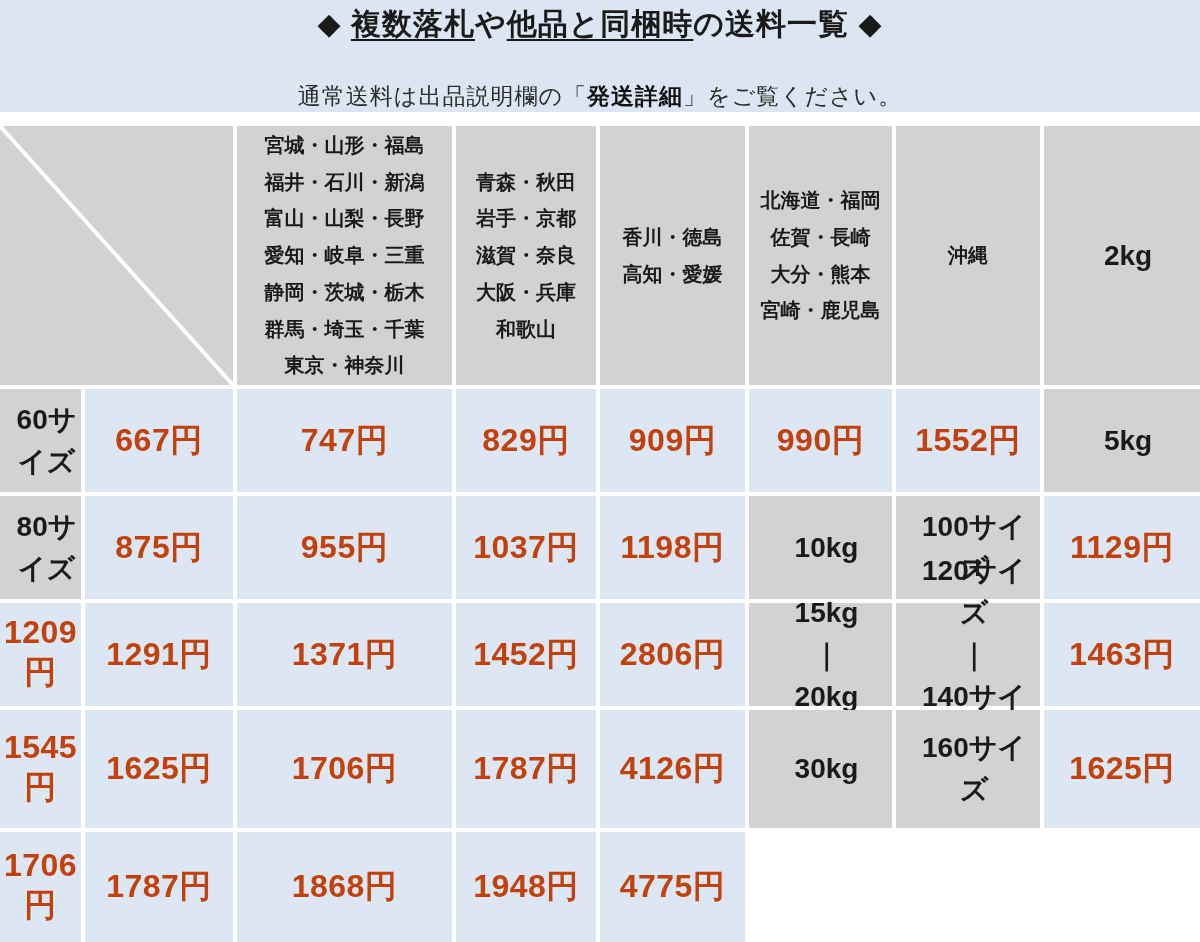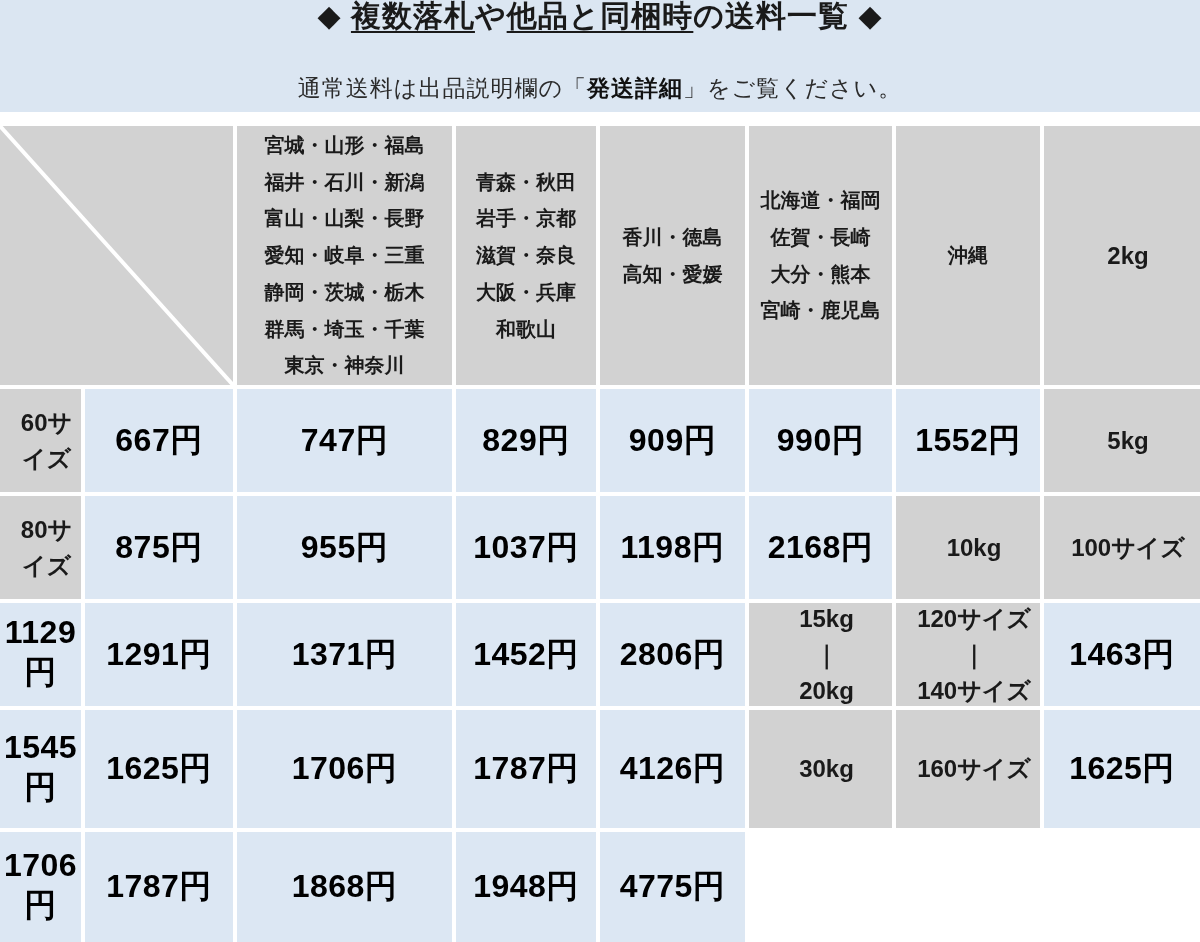--- a/index.html
+++ b/index.html
@@ -17,34 +17,34 @@
     width: 1200px;
     height: 112px;
     background: #dbe6f2;
     display: flex;
     flex-direction: column;
     align-items: center;
     justify-content: center;
     gap: 15px;
   }
   .title {
-    margin: 8px;
+    margin: 16px;
     font-size: 30px;
     font-weight: bold;
     letter-spacing: 1px;
     line-height: 1.15;
     white-space: nowrap;
   }
   .title .u {
     text-decoration: underline;
     text-decoration-thickness: 2px;
     text-underline-offset: 5px;
   }
   .subtitle {
-    margin: 17px;
+    margin: 9px;
     font-size: 23px;
     font-weight: normal;
     color: #2b2b2b;
     letter-spacing: 1px;
     white-space: nowrap;
   }
   .subtitle strong { font-weight: bold; color: #111; }
 
   
   .grid {
@@ -72,31 +72,31 @@
   }
   .diag-cell svg { position: absolute; inset: 0; width: 100%; height: 100%; display: block; }
 
   .region {
     font-size: 20px;
     font-weight: bold;
     line-height: 1.84;
     white-space: pre-line;
   }
   .weight, .size {
-    font-size: 24px;
+    font-size: 28px;
     font-weight: bold;
     white-space: pre-line;
     line-height: 1.5;
     padding-left: 12px;
   }
   .price {
     font-size: 32px;
     font-weight: bold;
     letter-spacing: 0.5px;
-    color: #000000;
+    color: #c2410c;
   }
 </style>
 </head>
 <body>
 
 <div class="page">
 
   <header class="banner">
     <h1 class="title"><span>◆ </span><span class="u">複数落札</span><span>や</span><span class="u">他品と同梱時</span><span>の送料一覧 ◆</span></h1>
     <p class="subtitle"><span>通常送料は出品説明欄の</span><span>「</span><strong>発送詳細</strong><span>」</span><span>をご覧ください。</span></p>
@@ -137,25 +137,25 @@
     <div class="cell blue price">909円</div>
     <div class="cell blue price">990円</div>
     <div class="cell blue price">1552円</div>
 
     <div class="cell gray weight">5kg</div>
     <div class="cell gray size">80サイズ</div>
     <div class="cell blue price">875円</div>
     <div class="cell blue price">955円</div>
     <div class="cell blue price">1037円</div>
     <div class="cell blue price">1198円</div>
-    <div class="cell blue price">2168円</div>
 
     <div class="cell gray weight">10kg</div>
     <div class="cell gray size">100サイズ</div>
     <div class="cell blue price">1129円</div>
+    <div class="cell blue price">1209円</div>
     <div class="cell blue price">1291円</div>
     <div class="cell blue price">1371円</div>
     <div class="cell blue price">1452円</div>
     <div class="cell blue price">2806円</div>
 
     <div class="cell gray weight">15kg
 ｜
 20kg</div>
     <div class="cell gray size">120サイズ
 ｜

